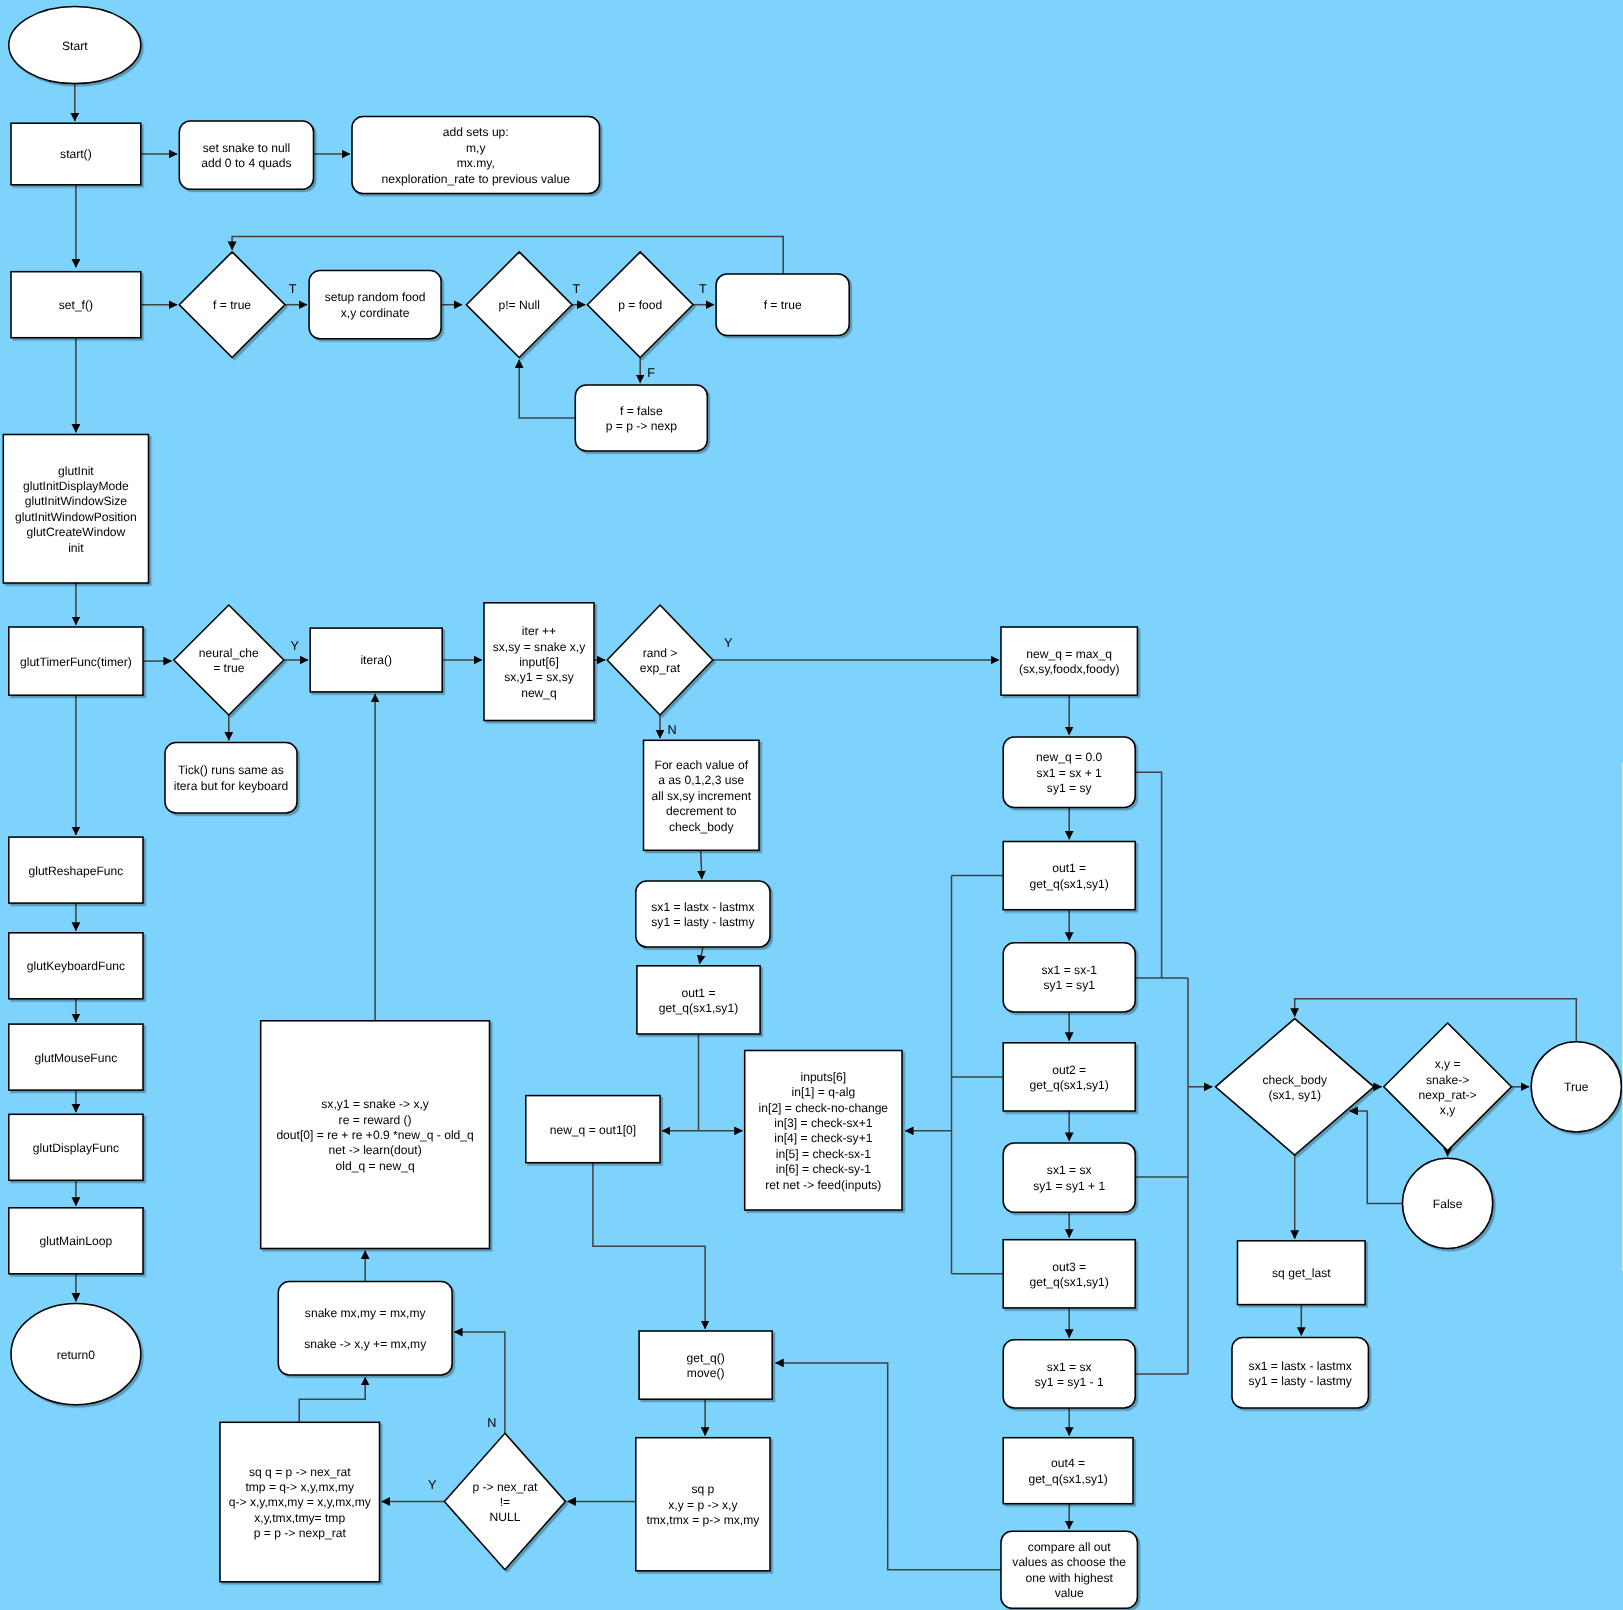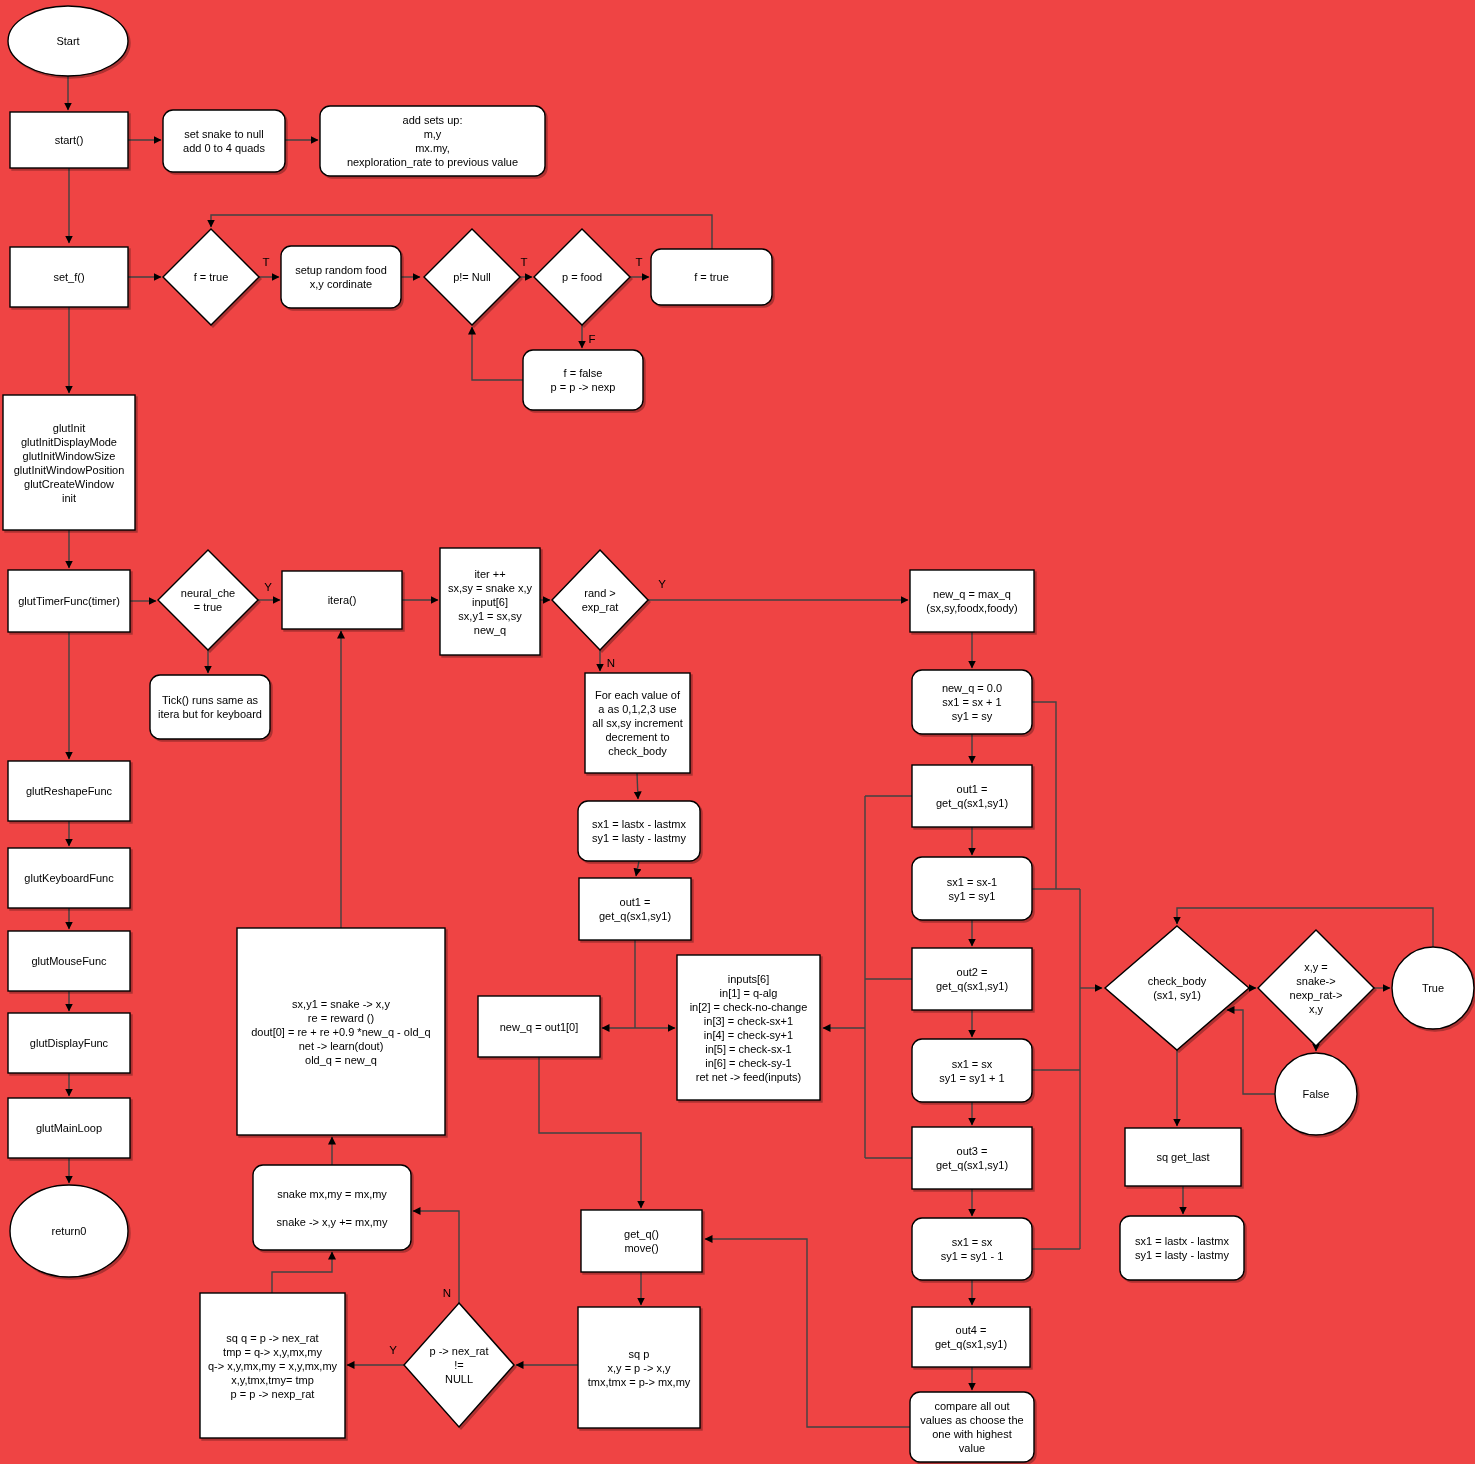--- a/index.html
+++ b/index.html
@@ -1,17 +1,17 @@
 <!DOCTYPE html>
 <html><head>
 <meta charset="utf-8">
 <style>
   html,body{margin:0;padding:0;background:#ffffff;}
   body{font-family:"Liberation Sans", sans-serif;}
-  #flow-wrap{position:relative;width:1475px;height:1464px;background:#ef4444;overflow:hidden;}
+  #flow-wrap{position:relative;width:1475px;height:1464px;background:#7dd3fc;overflow:hidden;}
   svg{display:block;}
   .node-shape{fill:#ffffff;stroke:#000000;stroke-width:1.4;filter:drop-shadow(2.5px 2.5px 0.6px rgba(0,0,0,0.28));}
   .edge{fill:none;stroke:#424242;stroke-width:1.4;}
   .node-label{font-family:"Liberation Sans", sans-serif;font-size:11px;fill:#000000;text-anchor:middle;}
   .edge-label{font-family:"Liberation Sans", sans-serif;font-size:11.5px;fill:#000000;text-anchor:middle;}
 </style>
 </head>
 <body>
 
 <div id="flow-wrap">

